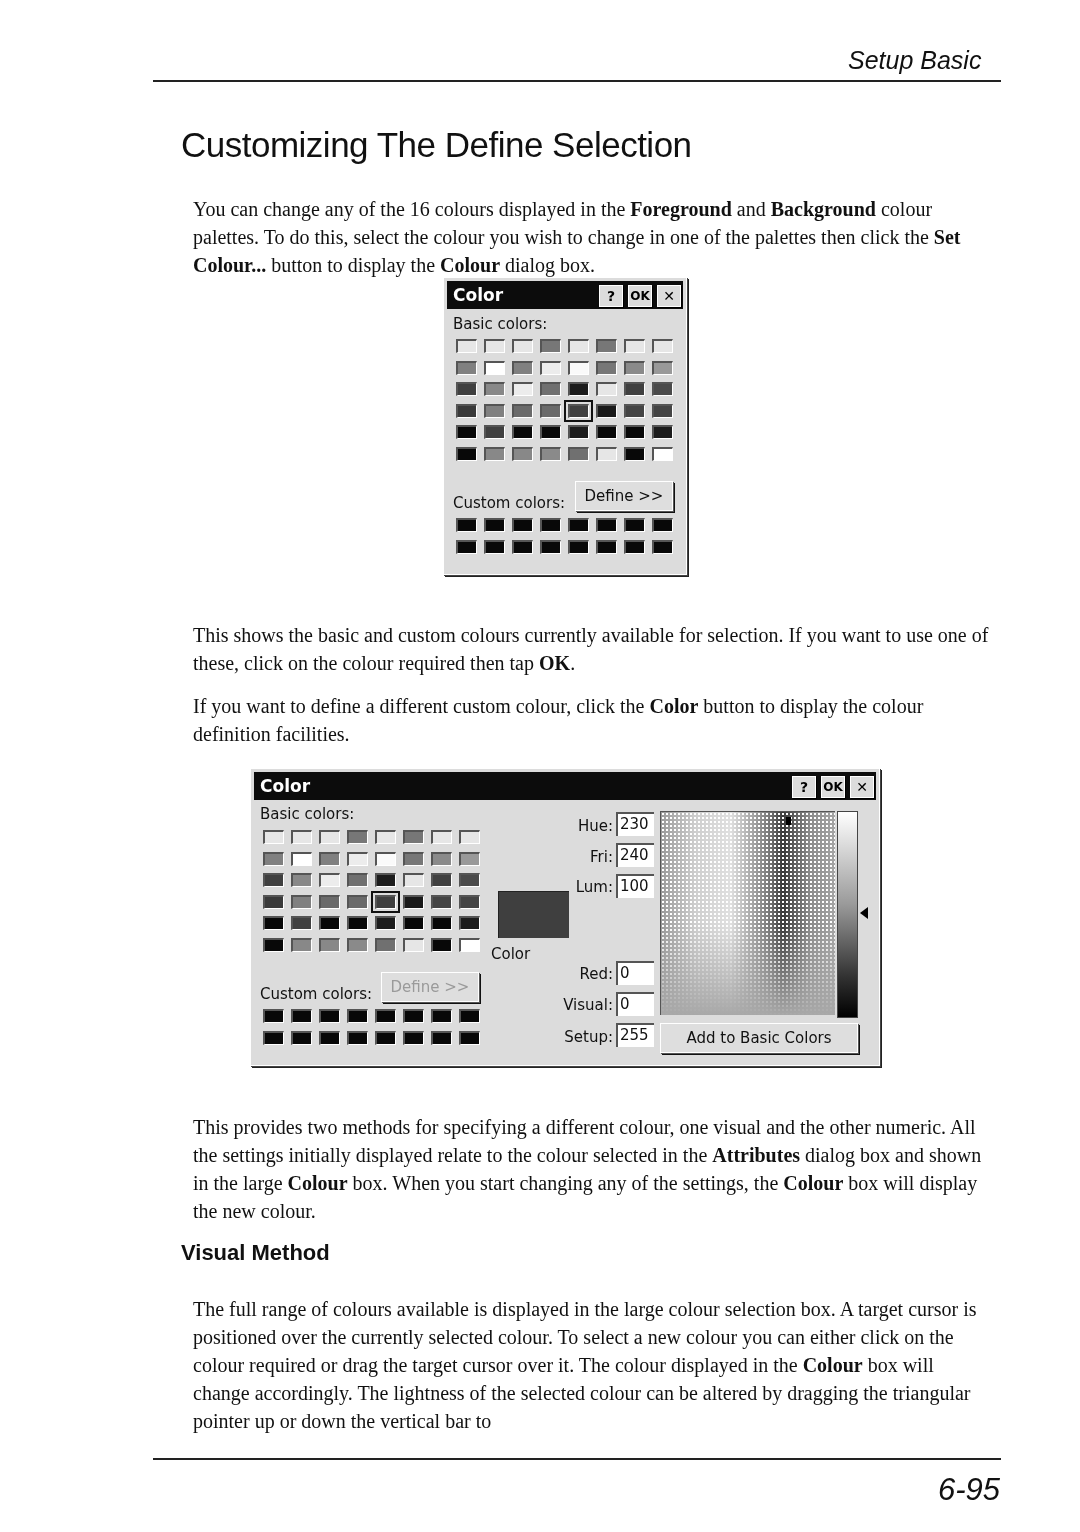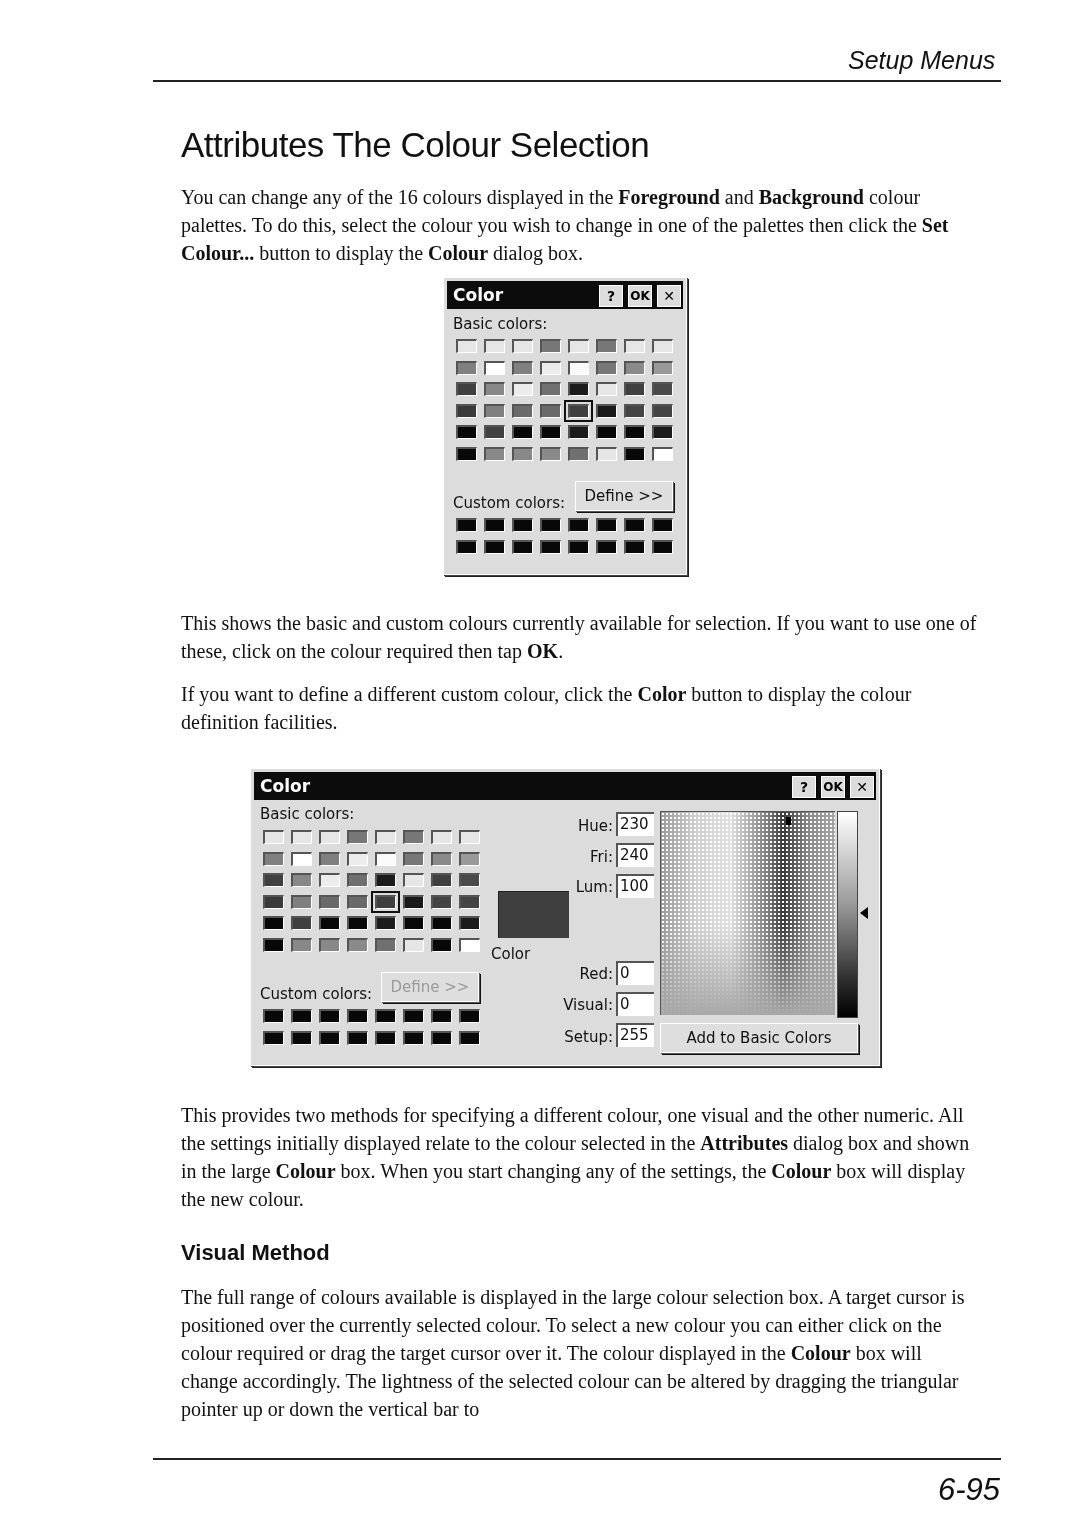--- a/index.html
+++ b/index.html
@@ -3,21 +3,21 @@
 <meta charset="utf-8">
 <style>
   html,body{margin:0;padding:0;background:#fff;}
   body{width:1080px;height:1532px;position:relative;overflow:hidden;font-family:"Liberation Serif",serif;color:#111;}
   .hdr{position:absolute;left:848px;top:46px;font-family:"Liberation Sans",sans-serif;font-style:italic;font-size:25px;}
   .rule-top{position:absolute;left:153px;top:80px;width:848px;height:2px;background:#222;}
   .rule-bot{position:absolute;left:153px;top:1458px;width:848px;height:2px;background:#222;}
   .pageno{position:absolute;left:938px;top:1472px;font-family:"Liberation Sans",sans-serif;font-style:italic;font-size:31px;}
   h1{position:absolute;left:181px;top:125px;margin:0;font-family:"Liberation Sans",sans-serif;font-weight:normal;font-size:35px;letter-spacing:-0.5px;}
   h2{position:absolute;left:181px;top:1240px;margin:0;font-family:"Liberation Sans",sans-serif;font-weight:bold;font-size:22px;}
-  .p{position:absolute;left:181px;width:800px;font-size:20px;line-height:28px;margin:0;}
+  .p{position:absolute;left:181px;width:800px;font-size:20px;line-height:28px;margin:12px;}
   .p b{font-weight:bold;}
 
   
   .dlg{position:absolute;background:#dcdcdc;border:1px solid #fff;box-shadow:1px 1px 0 #444,2px 2px 0 #222;font-family:"DejaVu Sans",sans-serif;font-size:15px;color:#111;}
   .title{position:absolute;left:3px;right:3px;top:3px;height:28px;background:#0c0c0c;color:#fff;font-weight:bold;font-size:17px;line-height:28px;padding-left:6px;box-sizing:border-box;}
   .tbtn{position:absolute;top:4px;width:22px;height:20px;background:#dcdcdc;color:#000;font-weight:bold;font-size:14px;line-height:20px;text-align:center;border:1px solid #fff;box-shadow:1px 1px 0 #000;}
   .lbl{position:absolute;white-space:nowrap;}
   .sw{position:absolute;width:21px;height:14px;border-top:2px solid #555;border-left:2px solid #555;border-right:1px solid #fff;border-bottom:1px solid #fff;box-sizing:border-box;}
   .sel{outline:2px solid #111;outline-offset:2px;}
   .btn{position:absolute;background:#dedede;border:1px solid #fff;box-shadow:1px 1px 0 #555,2px 2px 0 #111;text-align:center;line-height:28px;}
@@ -29,24 +29,24 @@
      border-top:1px solid #555;border-left:1px solid #555;}
   .spectrum::after{content:"";position:absolute;left:0;right:0;bottom:0;height:45%;background:linear-gradient(to bottom,transparent,#a8a8a8);}
   .lumbar{position:absolute;background:linear-gradient(to bottom,#fff,#9a9a9a 45%,#333 80%,#000);border:1px solid #444;}
   .tri{position:absolute;width:0;height:0;border-top:6px solid transparent;border-bottom:6px solid transparent;border-right:8px solid #000;}
   .cursor{position:absolute;width:5px;height:8px;background:#000;}
   .bigcol{position:absolute;background:#3f3f3f;border-top:1px solid #222;border-left:1px solid #222;}
 </style>
 </head>
 <body>
 
-<div class="hdr">Setup Menus</div>
+<div class="hdr">Setup Basic</div>
 <div class="rule-top"></div>
 
-<h1>Attributes The Colour Selection</h1>
+<h1>Customizing The Define Selection</h1>
 
 <p class="p" style="top:183px">You can change any of the 16 colours displayed in the <b>Foreground</b> and <b>Background</b> colour palettes. To do this, select the colour you wish to change in one of the palettes then click the <b>Set Colour...</b> button to display the <b>Colour</b> dialog box.</p>
 
 <div class="dlg" style="left:443px;top:277px;width:242px;height:296px;">
   <div class="title">
     <span>Color</span>
     <span class="tbtn" style="left:152px">?</span>
     <span class="tbtn" style="left:181px;font-size:12px">OK</span>
     <span class="tbtn" style="left:210px">✕</span>
   </div>

